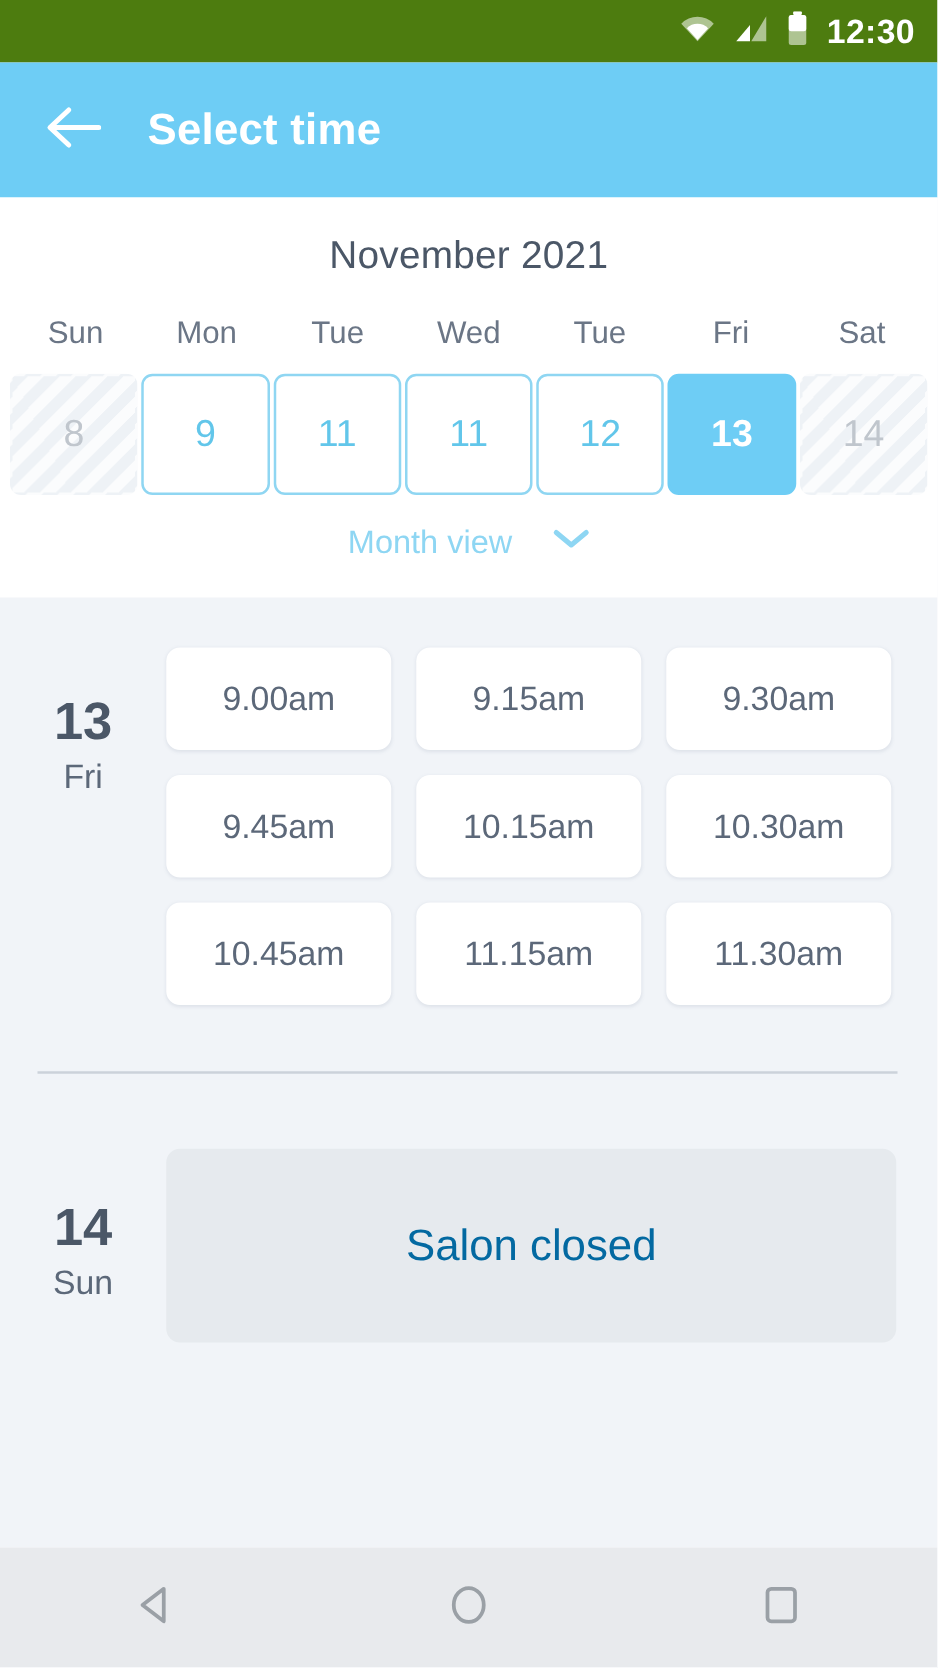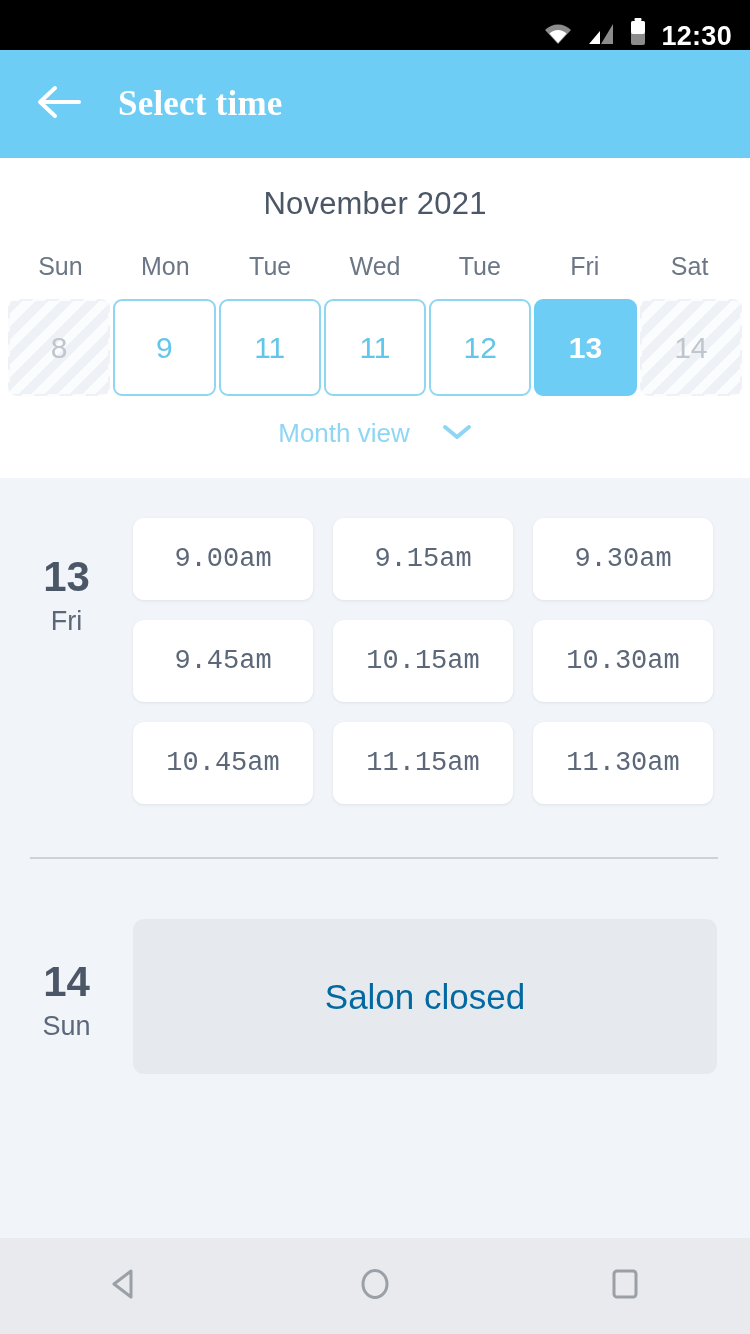--- a/index.html
+++ b/index.html
@@ -7,42 +7,42 @@
     width:750px; height:1334px;
     font-family:"Liberation Sans", sans-serif;
     background:#ffffff;
     overflow:hidden;
   }
   #app { position:relative; width:750px; height:1334px; }
 
   
   .statusbar{
     position:absolute; top:0; left:0; width:750px; height:50px;
-    background:#000000; display:flex; align-items:flex-end;
+    background:#4d7c0f; display:flex; align-items:center;
     justify-content:flex-end; padding-right:18px; gap:14px;
   }
   .sb-icon{ display:block; }
   .sb-time{
     color:#ffffff; font-size:27px; font-weight:bold; letter-spacing:0.3px;
     line-height:1;
   }
 
   
   .appbar{
     position:absolute; top:50px; left:0; width:750px; height:108px;
     background:#6ecdf5; display:flex; align-items:center;
   }
   .back-btn{
     width:76px; height:76px; margin-left:20px;
     display:flex; align-items:center; justify-content:center;
     cursor:pointer;
   }
   .appbar-title{
     color:#ffffff; font-size:35px; font-weight:bold;
-    margin-left:22px; letter-spacing:0.2px;font-family:Liberation Serif, serif;
+    margin-left:22px; letter-spacing:0.2px;
   }
 
   
   .calendar{
     position:absolute; top:158px; left:0; width:750px; height:320px;
     background:#ffffff;
   }
   .cal-title{
     text-align:center; color:#4b5767; font-size:31px;
     padding-top:28px; letter-spacing:0.2px;
@@ -96,21 +96,20 @@
   }
   .day-label .dnum{
     color:#4b5767; font-size:42px; font-weight:bold; line-height:1;
   }
   .day-label .dname{
     color:#5c6879; font-size:27px; margin-top:10px; line-height:1;
   }
   .slots{
     flex:1; display:flex; flex-wrap:wrap; gap:20px;
     padding-right:33px;
-    font-family:Liberation Mono, monospace;
   }
   .slot{
     width:180px; height:82px; background:#ffffff; border-radius:11px;
     display:flex; align-items:center; justify-content:center;
     color:#5c6879; font-size:27px; cursor:pointer;
     box-shadow:0 1px 3px rgba(90,110,140,0.13);
   }
   .divider{
     height:2px; background:#ccd2da; margin:53px 32px 0 30px;
   }

